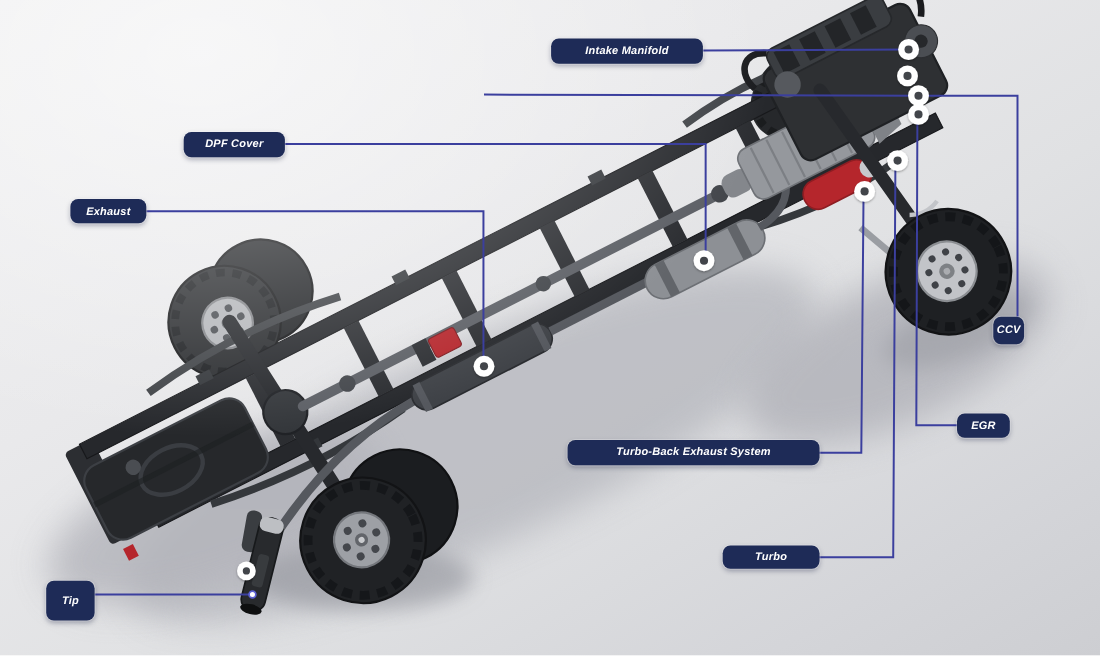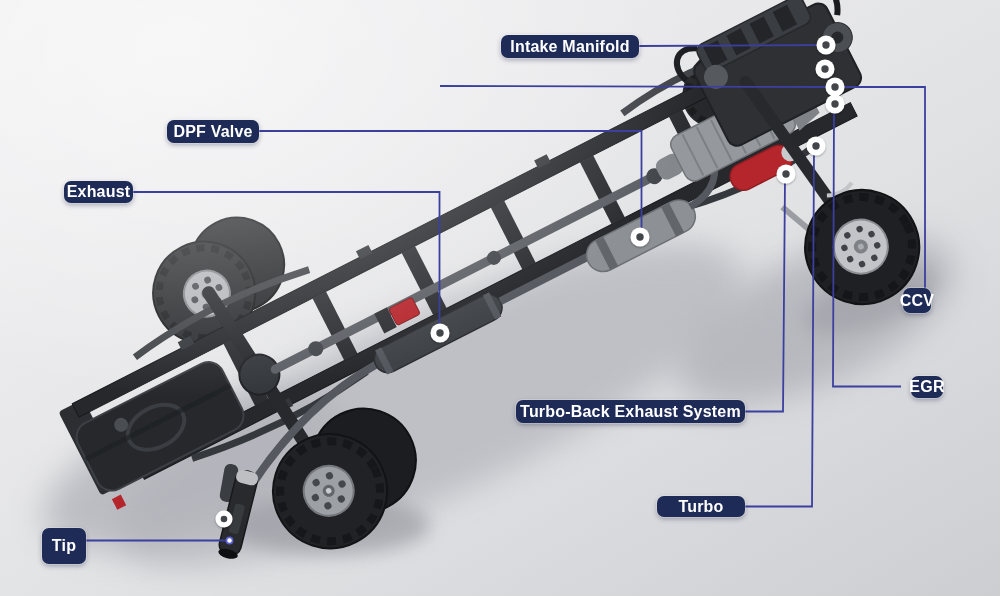--- a/index.html
+++ b/index.html
@@ -8,24 +8,25 @@
     position:relative;width:1000px;height:596px;overflow:hidden;
     background:linear-gradient(150deg,#f0f0f1 0%,#e9e9eb 35%,#e0e1e3 60%,#d4d5d9 85%,#cdced2 100%);
   }
   .stage .vignette{
     position:absolute;inset:0;pointer-events:none;
     background:radial-gradient(ellipse at 18% 8%, rgba(255,255,255,0.55) 0%, rgba(255,255,255,0) 45%);
   }
   svg.layer{position:absolute;left:0;top:0;}
   .label{
     position:absolute;display:flex;align-items:center;justify-content:center;
-    background:#1e2b57;color:#ffffff;font-weight:bold;font-size:16px;
+    background:#1e2b57;color:#ffffff;font-weight:bold;font-size:10px;
     letter-spacing:.2px;white-space:nowrap;border-radius:7px;
     box-shadow:0 0 0 1px rgba(255,255,255,0.28), 0 2px 5px rgba(20,25,60,0.35);
     z-index:30;
+    font-style:italic;
   }
 </style>
 </head>
 <body>
 
 <div class="stage">
 
   <svg class="layer" width="1000" height="596" viewBox="0 0 1000 596">
     <defs>
       <filter id="soft" x="-60%" y="-60%" width="220%" height="220%">
@@ -259,22 +260,22 @@
         <circle cx="835" cy="104" r="3.7"></circle>
       <circle cx="816" cy="146" r="3.7"></circle>
         <circle cx="786" cy="174" r="3.7"></circle>
       <circle cx="640" cy="237" r="3.7"></circle>
         <circle cx="440" cy="333" r="3.7"></circle>
       <circle cx="224" cy="519" r="3.3"></circle>
     </g>
   </svg>
 
   <div class="label" style="left:501px;top:35px;width:138px;height:23px">Intake Manifold</div>
-  <div class="label" style="left:167px;top:120px;width:92px;height:23px">DPF Valve</div>
+  <div class="label" style="left:167px;top:120px;width:92px;height:23px">DPF Cover</div>
   <div class="label" style="left:64px;top:181px;width:69px;height:22px">Exhaust</div>
   <div class="label" style="left:903px;top:288px;width:28px;height:25px">CCV</div>
-  <div class="label" style="left:911px;top:376px;width:32px;height:22px">EGR</div>
+  <div class="label" style="left:870px;top:376px;width:48px;height:22px">EGR</div>
   <div class="label" style="left:516px;top:400px;width:229px;height:23px">Turbo-Back Exhaust System</div>
   <div class="label" style="left:657px;top:496px;width:88px;height:21px">Turbo</div>
   <div class="label" style="left:42px;top:528px;width:44px;height:36px">Tip</div>
 
   <div class="vignette"></div>
 </div>
 
 </body></html>

